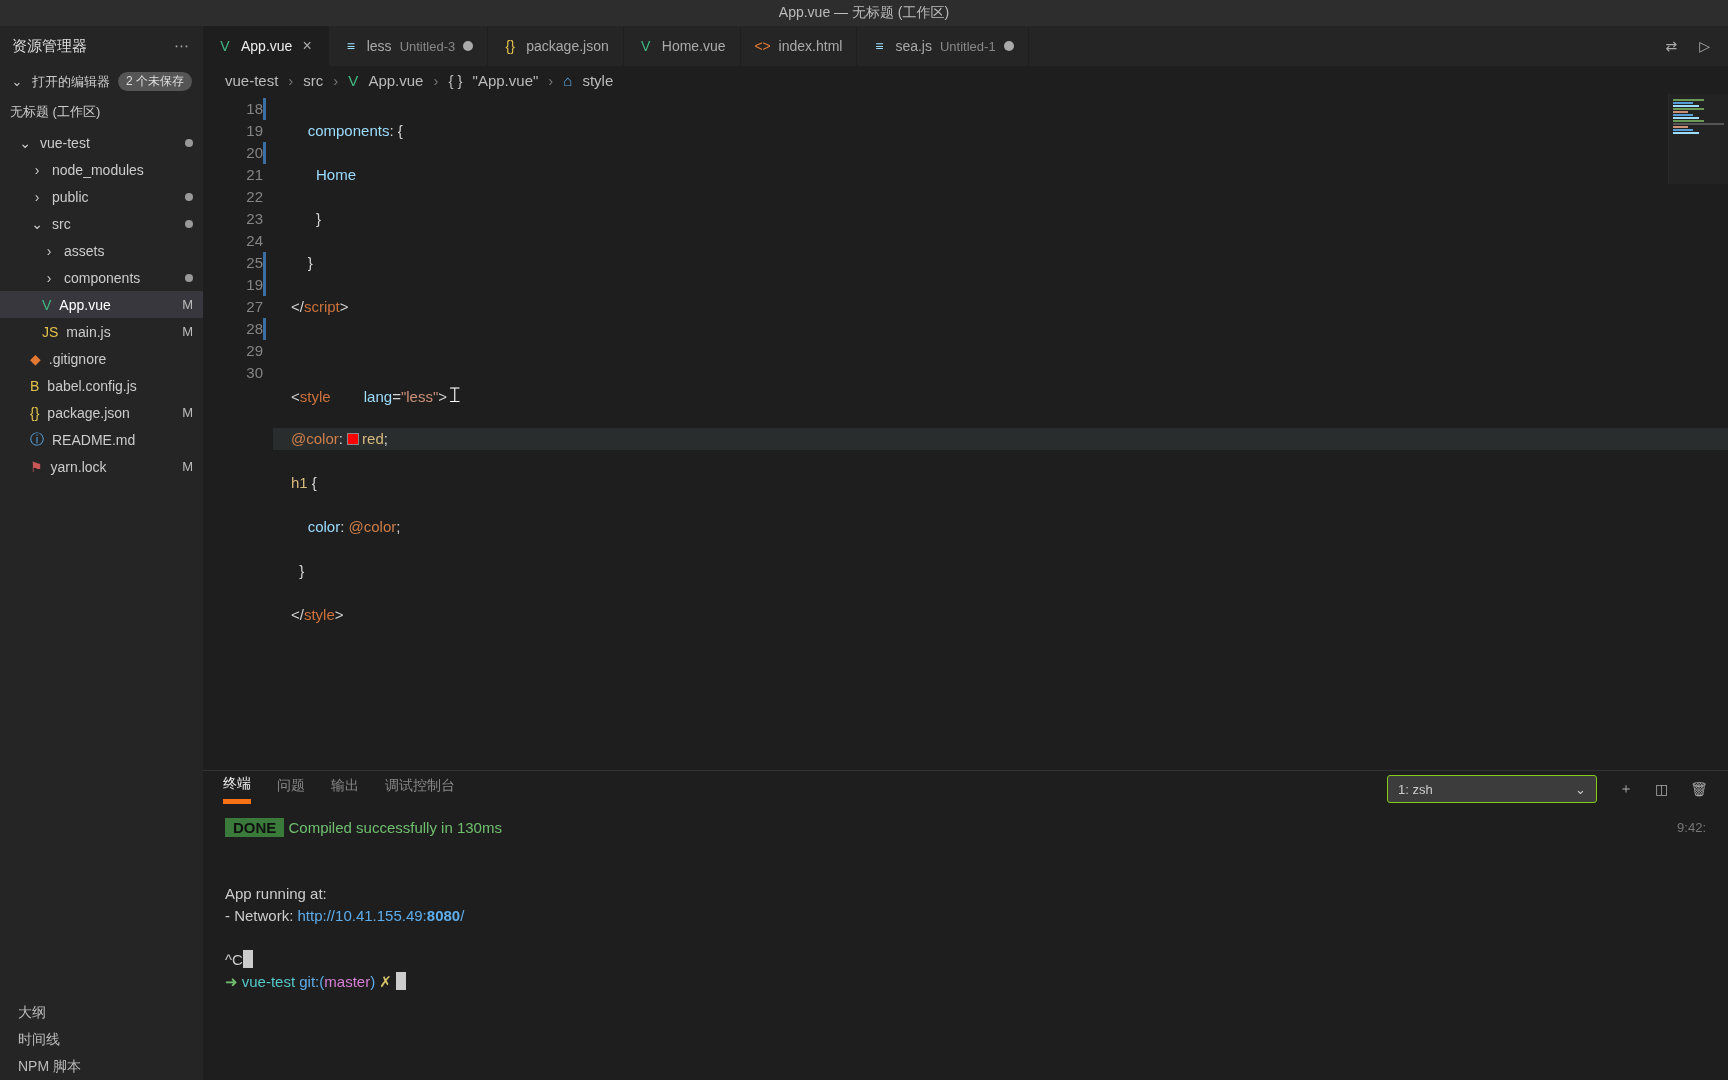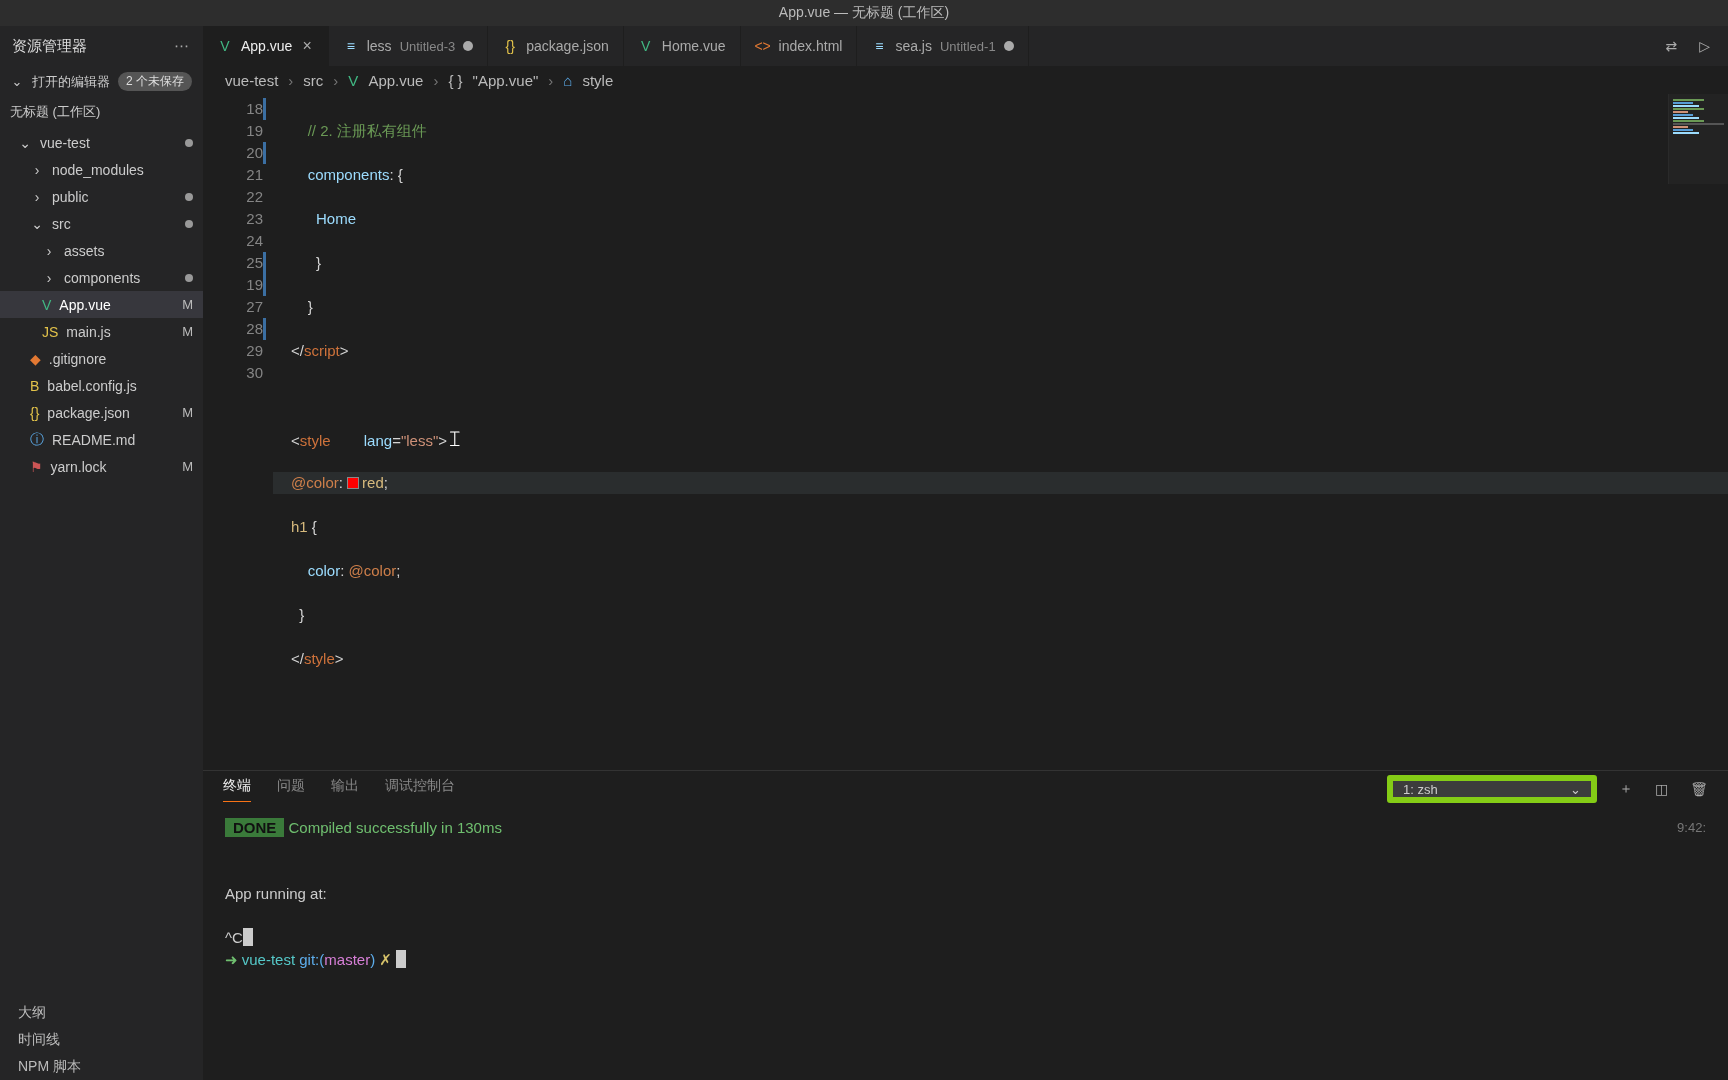--- a/index.html
+++ b/index.html
@@ -61,24 +61,24 @@
   .minimap { position:absolute; right:0; top:0; width:60px; height:90px; background:#232323; border-left:1px solid #2a2a2a; padding:4px; }
   .minimap div { height:2px; margin:1px 0; background:#555; }
   .minimap .a { width:60%; background:#6a9955;}
   .minimap .b { width:40%; background:#569cd6;}
   .minimap .c { width:30%; background:#ce9178;}
   .minimap .d { width:50%; background:#9cdcfe;}
 
   
   .panel { height:310px; background:#1e1e1e; border-top:1px solid #333; display:flex; flex-direction:column; }
   .panel-tabs { height:36px; display:flex; align-items:center; padding:0 20px; gap:26px; color:#888; font-size:14px; }
-  .panel-tabs .pt.active { color:#eee; border-bottom:1px solid #f97316; padding-bottom:6px; }
+  .panel-tabs .pt.active { color:#eee; border-bottom:5px solid #f97316; padding-bottom:6px; }
   .panel-tabs .pt { padding-bottom:6px; }
   .panel-tabs .right { margin-left:auto; display:flex; align-items:center; gap:22px; color:#aaa; }
-  .term-select { background:#3c3c3c; border:6px solid #84cc16; color:#ccc; height:28px; width:210px; display:flex; align-items:center; padding:0 10px; justify-content:space-between; border-radius:3px; font-size:13px;}
+  .term-select { background:#3c3c3c; border:1px solid #84cc16; color:#ccc; height:28px; width:210px; display:flex; align-items:center; padding:0 10px; justify-content:space-between; border-radius:3px; font-size:13px;}
   .term-body { flex:1; padding:10px 22px; font-family: Menlo, Consolas, monospace; font-size:15px; line-height:22px; color:#ccc; }
   .term-body .done { background:#3a7a3a; color:#111; padding:1px 8px; font-weight:bold; }
   .term-body .g { color:#6fbf6f; }
   .term-body .url { color:#5dadec; }
   .term-body .port { color:#5dadec; font-weight:bold;}
   .term-body .arrow { color:#6fbf6f; }
   .term-body .path { color:#55c8c8; }
   .term-body .git { color:#5dadec;}
   .term-body .branch{ color:#d77fd7;}
   .term-body .x { color:#d7c36a;}
@@ -261,21 +261,20 @@
         <div class="ln"><span>23</span></div>
         <div class="ln"><span>24</span></div>
         <div class="ln"><span>25</span><span class="bar"></span></div>
         <div class="ln"><span>19</span><span class="bar"></span></div>
         <div class="ln"><span>27</span></div>
         <div class="ln"><span>28</span><span class="bar"></span></div>
         <div class="ln"><span>29</span></div>
         <div class="ln"><span>30</span></div>
       </div>
       <div class="codearea">
-<div class="line"><span class="tok-cmt">    // 2. 注册私有组件</span></div>
 <div class="line">    <span class="tok-prop">components</span>: {</div>
 <div class="line">      <span class="tok-prop">Home</span></div>
 <div class="line">      }</div>
 <div class="line">    }</div>
 <div class="line">&lt;/<span class="tok-tag">script</span>&gt;</div>
 <div class="line"> </div>
 <div class="line">&lt;<span class="tok-tag">style</span> <span class="tok-attr">lang</span>=<span class="tok-str">"less"</span>&gt;<span class="text-cursor-icon" style="position:static;">𝙸</span></div>
 <div class="line hl"><span class="tok-var">@color</span>: <span class="color-swatch" style="background:#ff0000"></span><span class="tok-sel">red</span>;</div>
 <div class="line"><span class="tok-sel">h1</span> {</div>
 <div class="line">    <span class="tok-prop">color</span>: <span class="tok-var">@color</span>;</div>
@@ -312,20 +311,21 @@
           <span>＋</span>
           <span>◫</span>
           <span>🗑</span>
         </div>
       </div>
       <div class="term-body">
 <div><span class="done">DONE</span> <span class="g">Compiled successfully in 130ms</span><span style="float:right" class="ts">9:42:</span></div>
 <div>&nbsp;</div>
 <div>&nbsp;</div>
 <div>  <span>App running at:</span></div>
+<div>  <span>- Network: </span><span class="url">http://10.41.155.49:</span><span class="port">8080</span><span class="url">/</span></div>
 <div>&nbsp;</div>
 <div><span>^C</span><span class="blk-cursor"></span></div>
 <div><span class="arrow">➜</span>  <span class="path">vue-test</span> <span class="git">git:(</span><span class="branch">master</span><span class="git">)</span> <span class="x">✗</span> <span class="blk-cursor"></span></div>
       </div>
     </div>
 
   </div>
 </div>
 
 </body></html>

